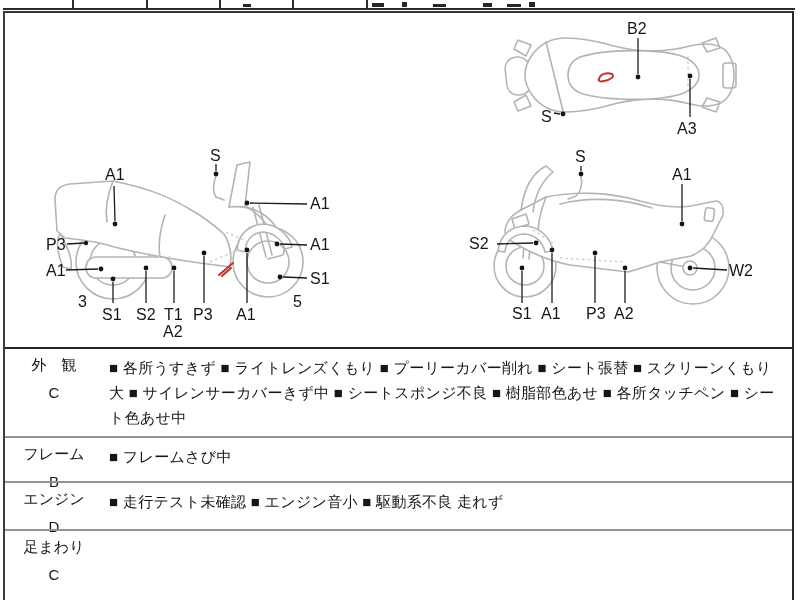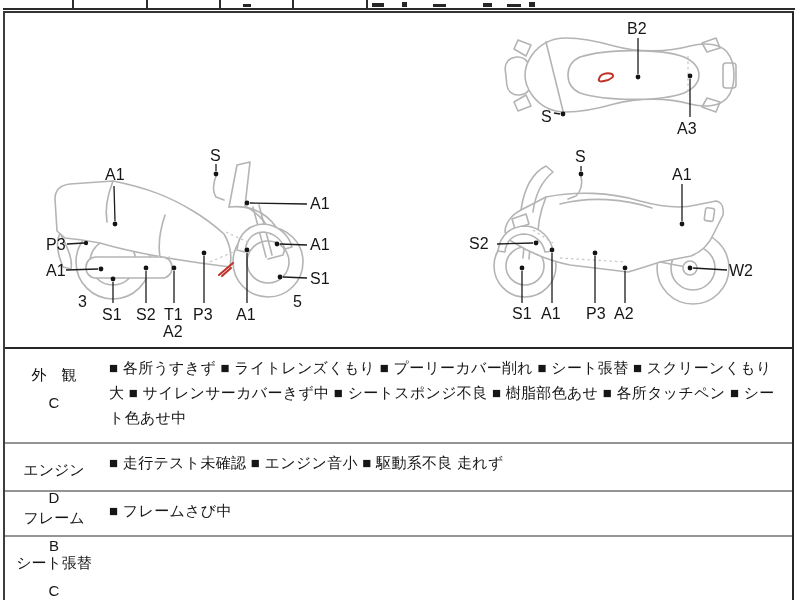--- a/index.html
+++ b/index.html
@@ -29,24 +29,24 @@
   .leader{stroke:#1c1c1c;fill:none;stroke-width:1.3;}
   .dot{fill:#141414;stroke:none;}
   .redmark{stroke:var(--red);fill:none;stroke-width:2;stroke-linecap:round;}
   .lbl{font-family:"Liberation Sans","DejaVu Sans",sans-serif;font-size:16px;fill:var(--label);}
 
   
   .insp-table{position:absolute;left:0;right:0;top:334px;}
   .irow{position:relative;box-sizing:border-box;}
   .irow.first{border-top:2px solid #262626;}
   .irow + .irow{border-top:2px solid var(--border-light);}
-  .cat-col{position:absolute;left:0;top:16px;width:98px;text-align:center;
+  .cat-col{position:absolute;left:0;top:6px;width:98px;text-align:center;
     font-size:15px;line-height:19px;}
   .grade{margin-top:9px;font-size:15px;}
-  .notes{margin-left:104px;padding:6px 14px 12px 0;font-size:15px;line-height:25px;
+  .notes{margin-left:104px;padding:6px 14px 6px 0;font-size:15px;line-height:25px;
     letter-spacing:.3px;}
 </style>
 </head>
 <body>
 
 <div class="sheet">
 
   <div class="top-strip">
     <div class="vsep" style="left:69px"></div>
     <div class="vsep" style="left:143px"></div>
@@ -65,37 +65,37 @@
   <div class="main-box">
 
     <div class="insp-table">
       <div class="irow first" style="min-height:75px">
         <div class="cat-col">
           <div>外　観</div>
           <div class="grade">C</div>
         </div>
         <div class="notes">■ 各所うすきず ■ ライトレンズくもり ■ プーリーカバー削れ ■ シート張替 ■ スクリーンくもり大 ■ サイレンサーカバーきず中 ■ シートスポンジ不良 ■ 樹脂部色あせ ■ 各所タッチペン ■ シート色あせ中</div>
       </div>
+      <div class="irow" style="min-height:45px">
+        <div class="cat-col">
+          <div>フレーム</div>
+          <div class="grade">B</div>
+        </div>
+        <div class="notes">■ フレームさび中</div>
+      </div>
       <div class="irow" style="min-height:48px">
         <div class="cat-col">
           <div>エンジン</div>
           <div class="grade">D</div>
         </div>
         <div class="notes">■ 走行テスト未確認 ■ エンジン音小 ■ 駆動系不良 走れず</div>
       </div>
-      <div class="irow" style="min-height:45px">
-        <div class="cat-col">
-          <div>フレーム</div>
-          <div class="grade">B</div>
-        </div>
-        <div class="notes">■ フレームさび中</div>
-      </div>
       <div class="irow" style="min-height:84px">
         <div class="cat-col">
-          <div>シート張替</div>
+          <div>足まわり</div>
           <div class="grade">C</div>
         </div>
       </div>
     </div>
   </div>
 
   <svg class="diagram" viewBox="0 0 800 600">
 
     <g>
       <rect class="oline" x="506" y="57" width="24" height="38" rx="11" transform="rotate(-6 518 76)"></rect>

